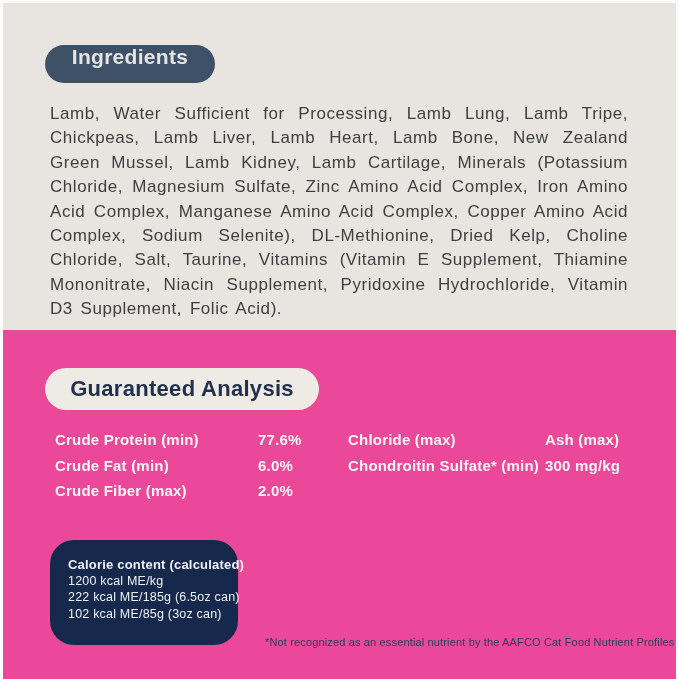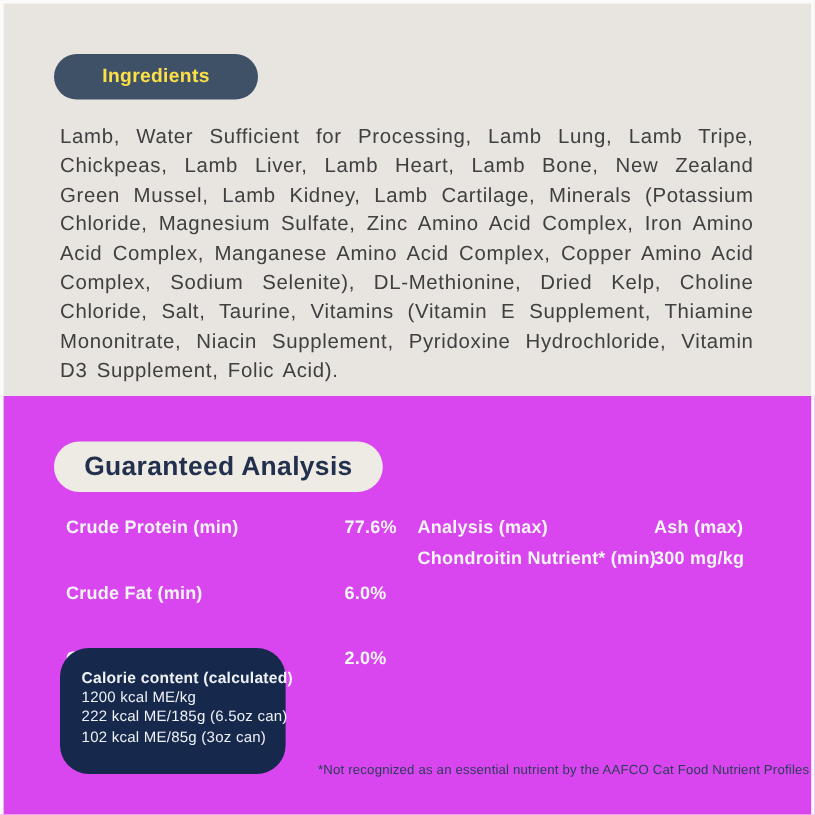--- a/index.html
+++ b/index.html
@@ -22,26 +22,25 @@
     width: 679px; height: 330px;
     background: #e8e5e0;
   }
 
   .pill-dark {
     position: absolute;
     left: 45px; top: 45px;
     width: 170px; height: 38px;
     border-radius: 19px;
     background: #3f5166;
-    color: #fde047;
-    font-size: 16px;
+    color: #e5e5e5;
+    font-size: 21px;
     font-weight: bold;
     letter-spacing: 0.3px;
     display: flex;
-    align-items: center;
     justify-content: center;
   }
 
   .ingredients-paragraph {
     position: absolute;
     left: 50px; top: 102px;
     width: 578px;
     font-size: 17px;
     line-height: 24.4px;
     letter-spacing: 0.55px;
@@ -49,21 +48,21 @@
     color: #404040;
     text-align: justify;
     text-justify: inter-word;
   }
 
   
   .analysis-section {
     position: absolute;
     left: 0; top: 330px;
     width: 679px; height: 349px;
-    background: #d946ef;
+    background: #ec4899;
   }
 
   .pill-light {
     position: absolute;
     left: 45px; top: 38px;
     width: 274px; height: 42px;
     border-radius: 21px;
     background: #eeebe4;
     color: #22304e;
     font-size: 22px;
@@ -77,21 +76,21 @@
   .ga-grid {
     position: absolute;
     top: 97px;
     display: grid;
     grid-auto-rows: 25.4px;
     color: #f3f4f6;
     font-size: 15px;
     font-weight: bold;
     letter-spacing: 0.2px;
   }
-  .ga-grid.left  { left: 55px;  grid-template-columns: 203px auto; gap: 29px; }
+  .ga-grid.left  { left: 55px;  grid-template-columns: 203px auto; }
   .ga-grid.right { left: 348px; grid-template-columns: 197px auto; }
   .ga-grid > div { display: flex; align-items: center; white-space: nowrap; }
 
   .calorie-card {
     position: absolute;
     left: 50px; top: 210px;
     width: 188px; height: 105px;
     border-radius: 24px;
     background: #16294c;
     color: #eef1f5;
@@ -150,23 +149,23 @@
     <div class="ga-grid left">
       <div>Crude Protein (min)</div>
       <div>77.6%</div>
       <div>Crude Fat (min)</div>
       <div>6.0%</div>
       <div>Crude Fiber (max)</div>
       <div>2.0%</div>
     </div>
 
     <div class="ga-grid right">
-      <div>Analysis (max)</div>
+      <div>Chloride (max)</div>
       <div>Ash (max)</div>
-      <div>Chondroitin Nutrient* (min)</div>
+      <div>Chondroitin Sulfate* (min)</div>
       <div>300 mg/kg</div>
     </div>
 
     <div class="calorie-card">
       <div class="calorie-title">Calorie content (calculated)</div>
       <div class="calorie-lines">
         <div>1200 kcal ME/kg</div>
         <div>222 kcal ME/185g (6.5oz can)</div>
         <div>102 kcal ME/85g (3oz can)</div>
       </div>

